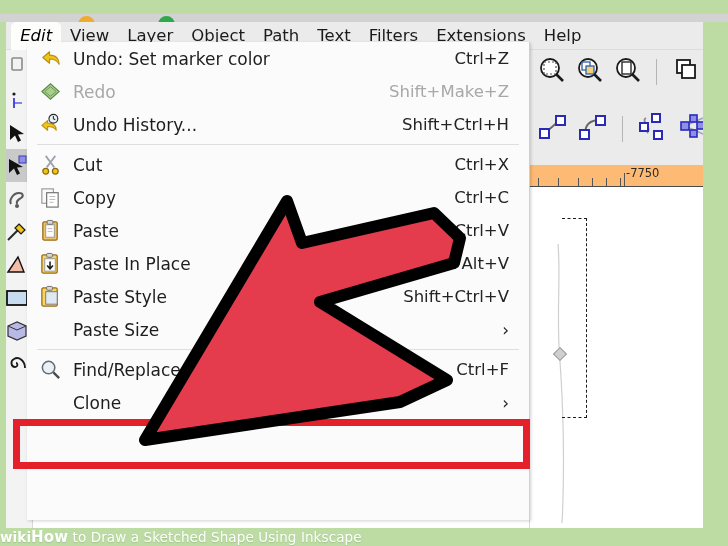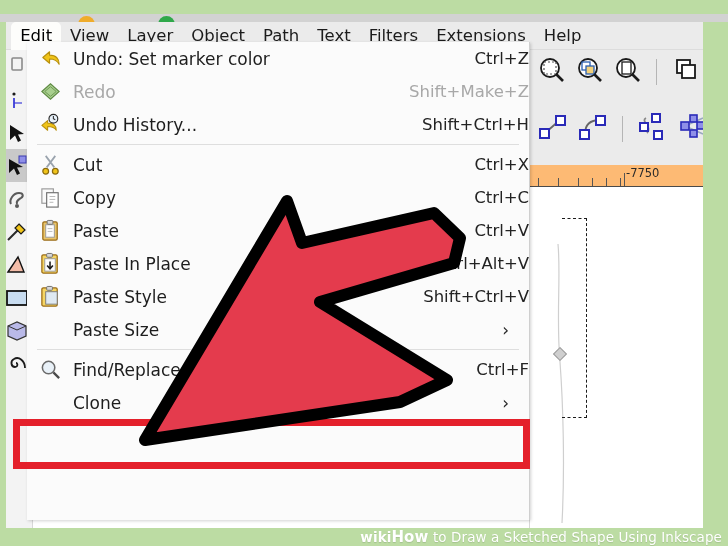--- a/index.html
+++ b/index.html
@@ -47,20 +47,21 @@
     line-height: 19px;
     white-space: nowrap;
     cursor: default;
   }
   .menu-top.cut-left { padding-left: 0; margin-left: -8px; }
   .menu-top.active {
     background: #fdfdfb;
     border-top-left-radius: 5px;
     border-top-right-radius: 5px;
     color: #000;
+    font-style: italic;
   }
 
   
   .app-body {
     position: absolute; left: 0; top: 50px;
     width: 728px; height: 478px;
     background: #ffffff;
   }
   .left-tools {
     position: absolute; left: 0; top: 0;
@@ -149,20 +150,21 @@
   }
   .mi .ic {
     width: 25px; height: 25px;
     margin-right: 10px;
     flex: 0 0 25px;
     display: flex; align-items: center; justify-content: center;
   }
   .mi .lbl { flex: 1 1 auto; line-height: 20px; }
   .mi .acc {
     margin-left: auto;
+    padding-right: 20px;
     font-size: 16.5px;
     color: #232323;
   }
   .mi .sub-arrow {
     margin-left: auto; padding-right: 20px;
     font-size: 17px; color: #2a2a2a;
   }
   .mi.disabled .lbl, .mi.disabled .acc { color: #a8a8a8; }
   .mi.highlight {
     background: #4a90d9;
@@ -188,21 +190,21 @@
     position: absolute; left: 0; top: 0;
     width: 728px; height: 546px;
     z-index: 45;
     pointer-events: none;
   }
 
   
   .watermark {
     position: absolute; left: 0; bottom: 0;
     width: 728px; height: 19px;
-    display: flex; align-items: center; justify-content: flex-end;
+    display: flex; align-items: center; justify-content: flex-start;
     padding-right: 6px;
     z-index: 60;
   }
   .wm-text {
     font-size: 13.5px;
     color: #ffffff;
     letter-spacing: .1px;
     text-shadow: 0 1px 1px rgba(0,0,0,.12);
     font-family: "DejaVu Sans", "Liberation Sans", sans-serif;
   }

